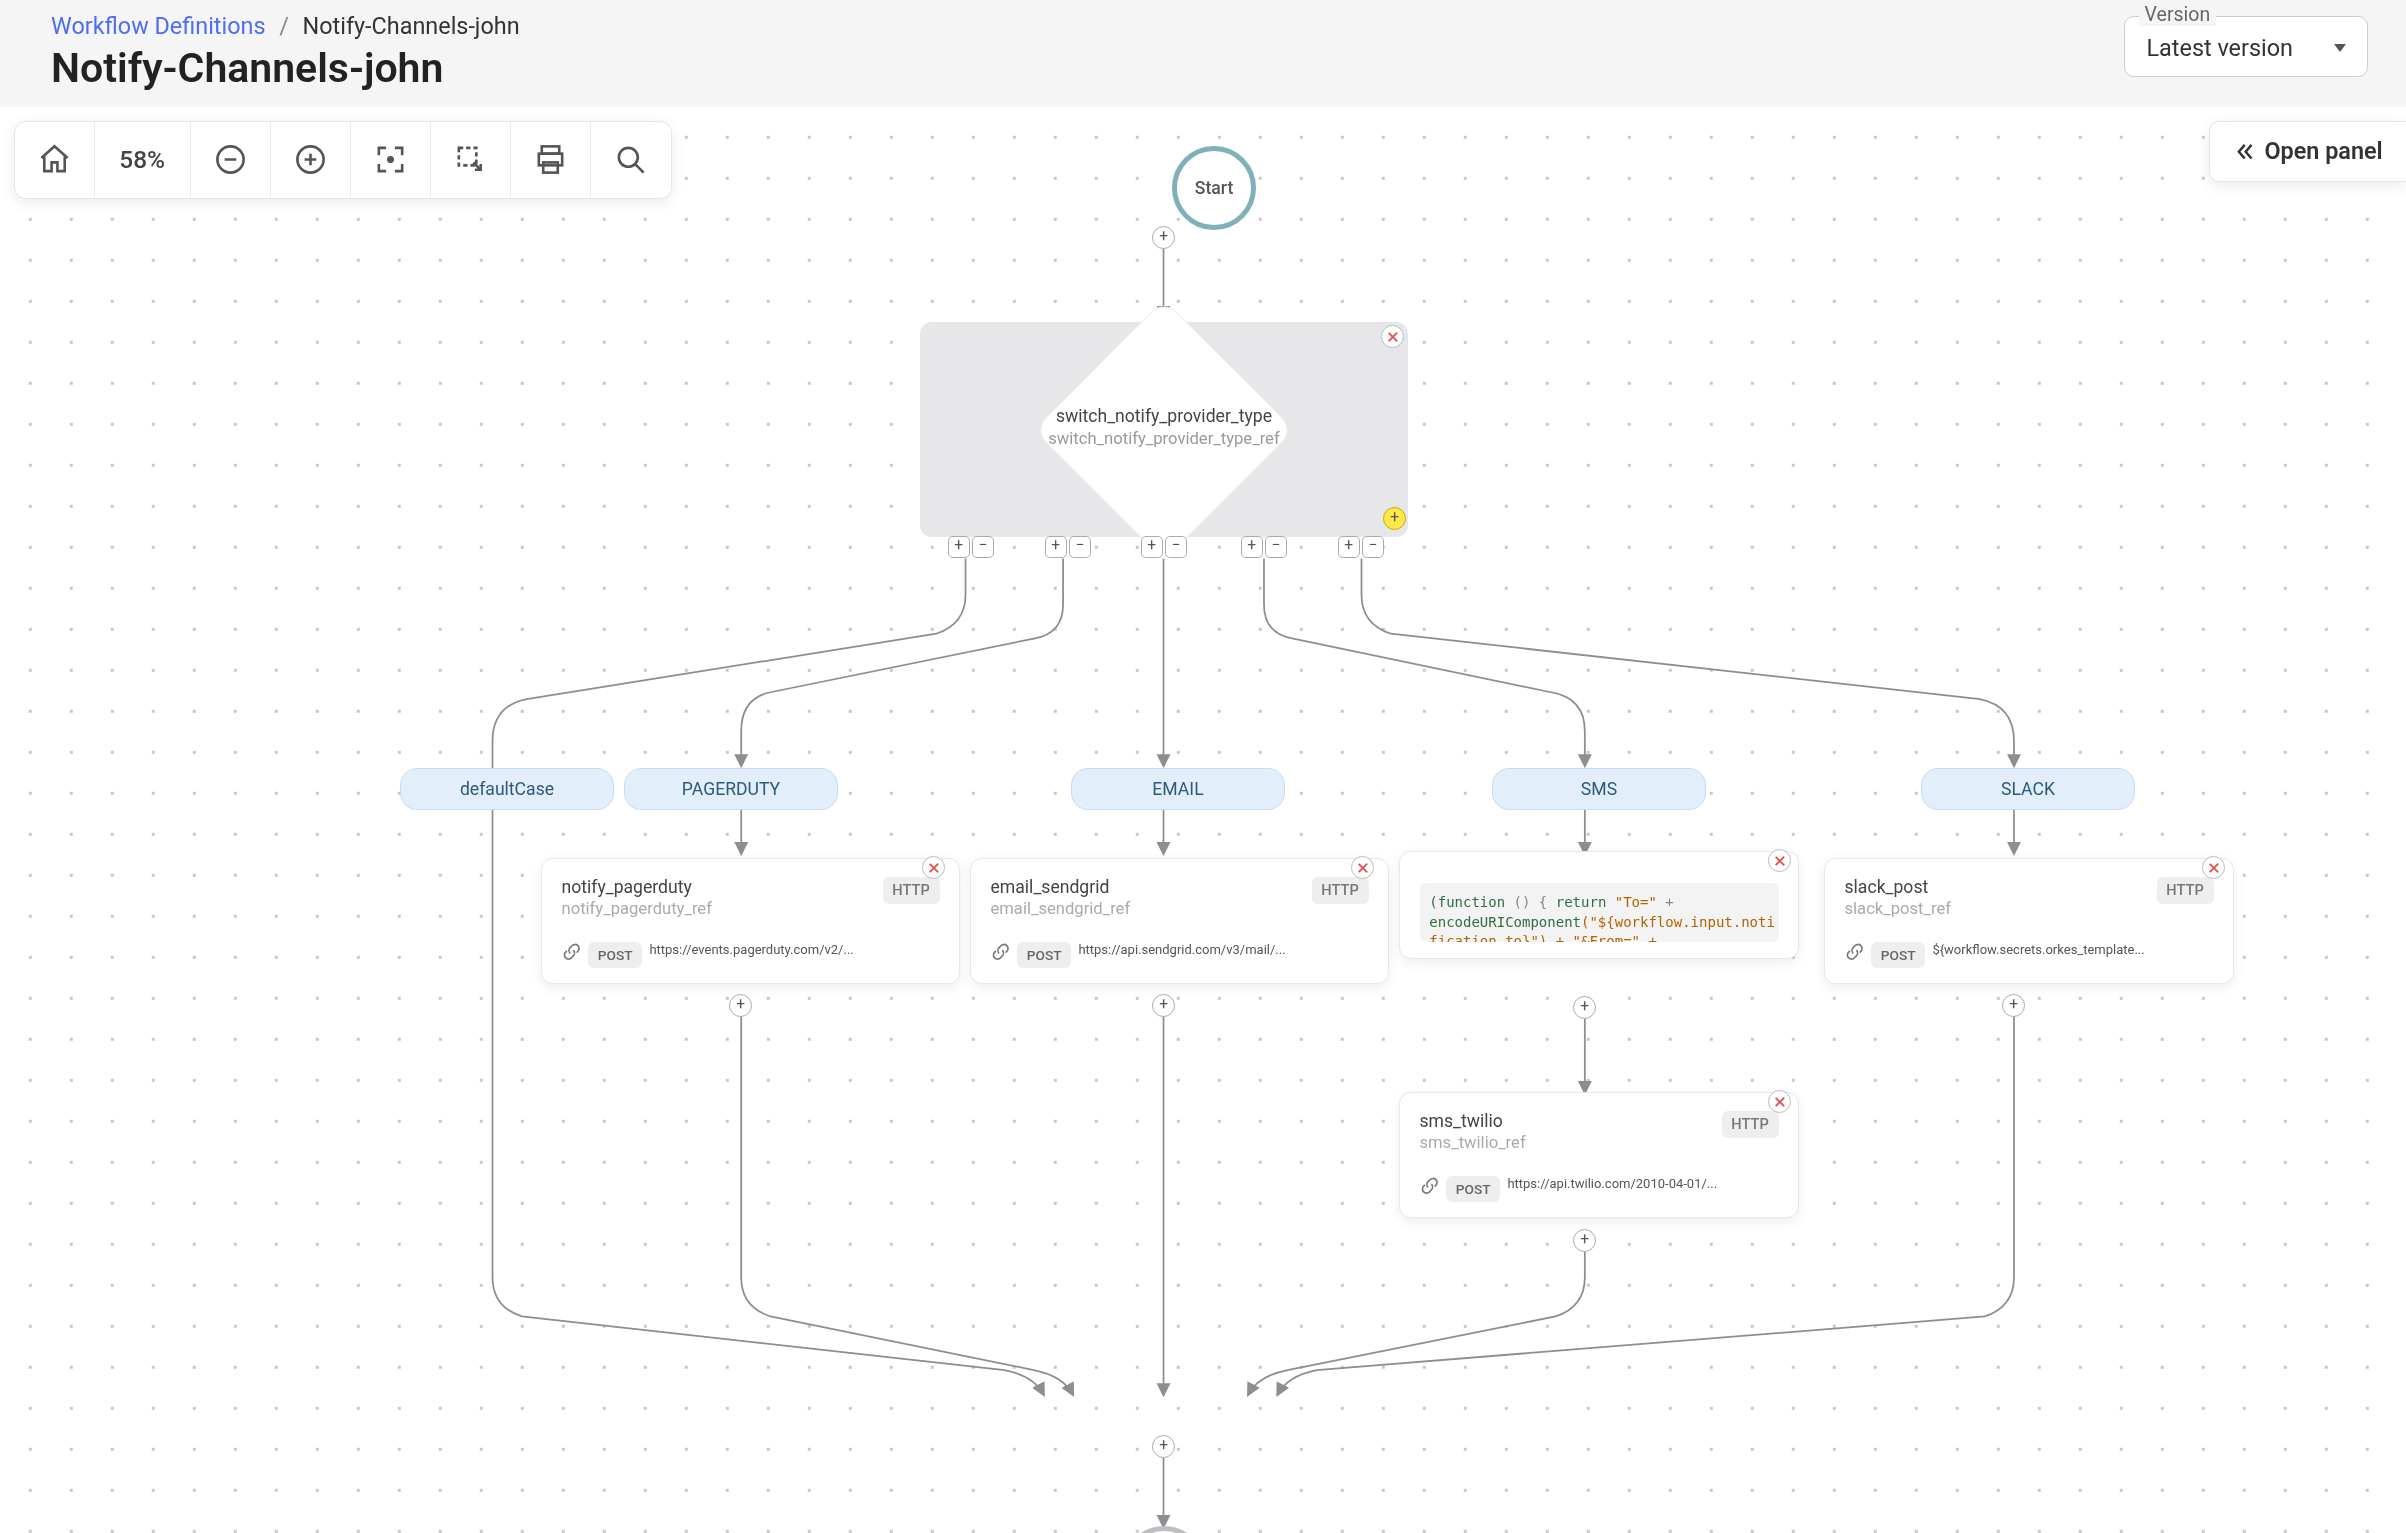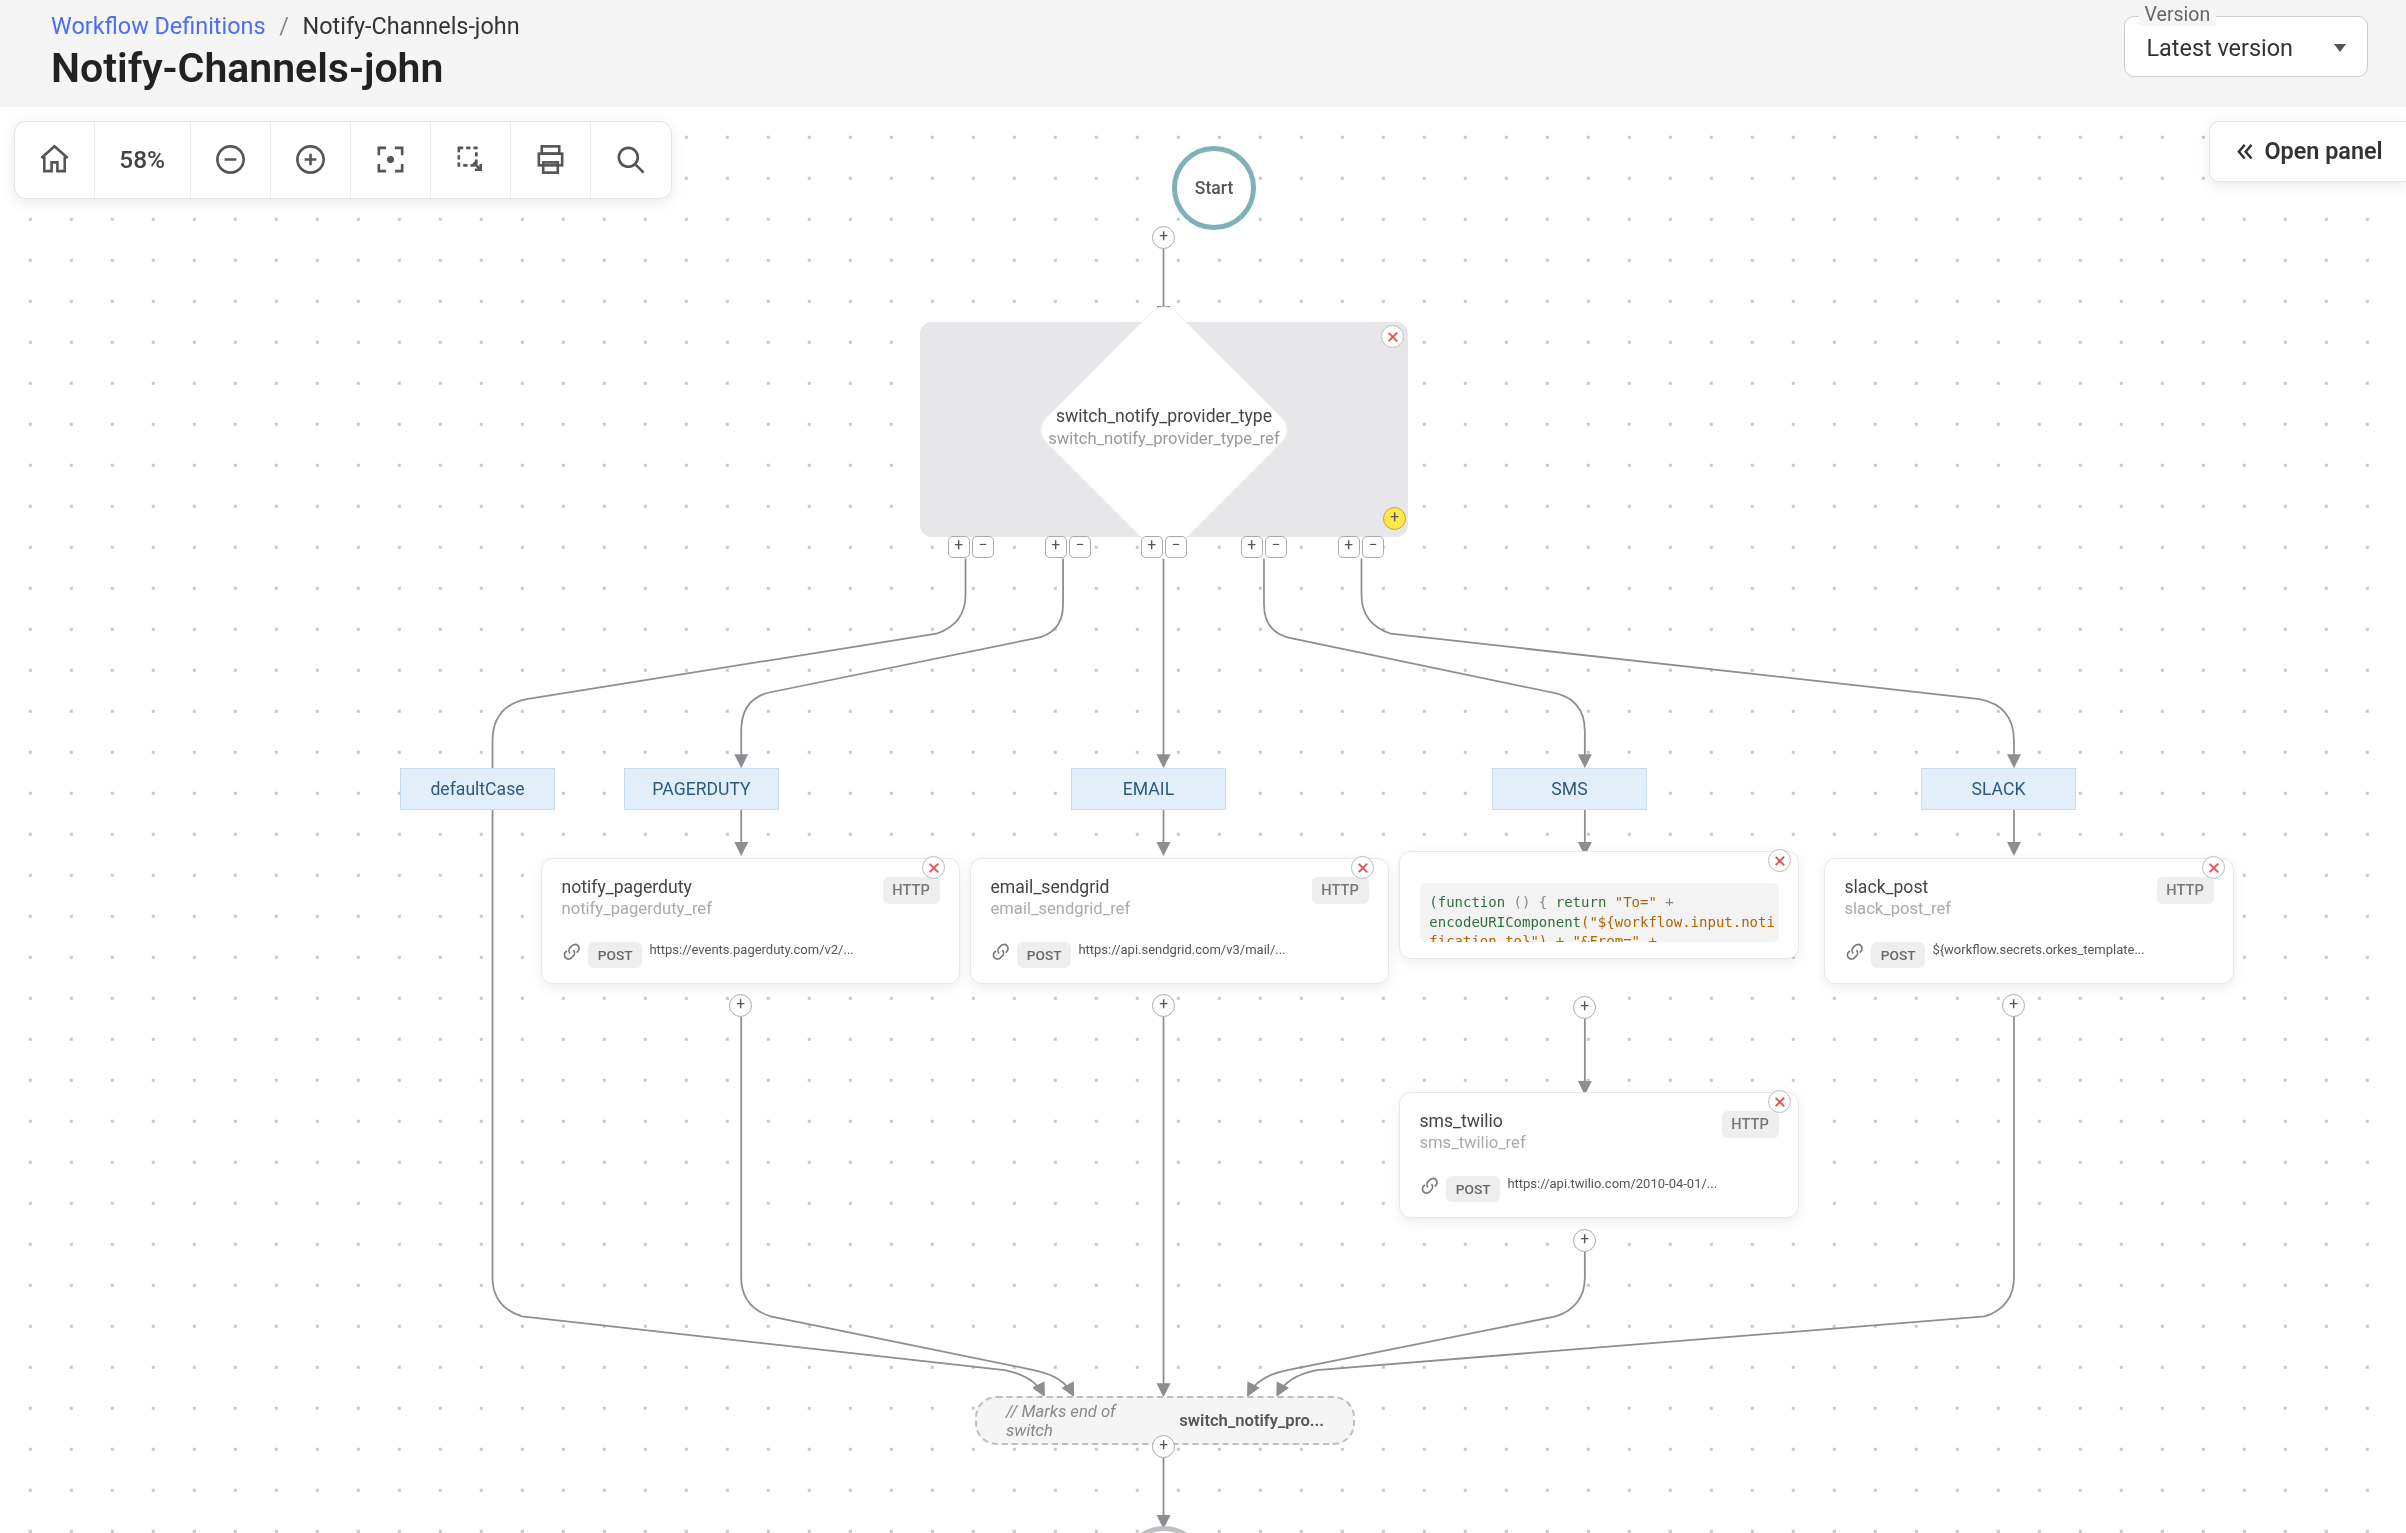--- a/index.html
+++ b/index.html
@@ -269,26 +269,26 @@
     width: 273px;
   }
   .diamond-label .t1 { font-size: 17.6px; color:#444; }
   .diamond-label .t2 { font-size: 16.6px; color:#999; margin-top: 3.9px;}
 
   
   .branch {
     position: absolute;
     background: #e2effa;
     border: 1px solid #c7dcf0;
-    border-radius: 0;
+    border-radius: 17px;
     padding: 9.8px 0;
     text-align: center;
     font-size: 17.6px;
     color: #2e5a7a;
-    width: 155px;
+    width: 214px;
     cursor: pointer;
   }
 
   
   .task {
     position: absolute;
     background: #fff;
     border: 1px solid #e8e8ea;
     border-radius: 11.7px;
     box-shadow: 0 3.9px 11.7px rgba(0,0,0,.07);
@@ -634,23 +634,20 @@
             <path d="M10 14a5 5 0 0 1 0-7l2-2a5 5 0 1 1 7 7l-1 1"></path>
             <path d="M14 10a5 5 0 0 1 0 7l-2 2a5 5 0 1 1-7-7l1-1"></path>
           </svg>
         <span class="method">POST</span>
         <span class="url">${workflow.secrets.orkes_template...</span>
       </div>
     </div>
     <div class="close-circle" style="left:2202px; top:749px;"></div>
     <div class="plus-circle" style="left:2002px; top:887px;">+</div>
 
-    <div class="join" style="left:975px; top:1289px; width:380px;">
-      <span>// Marks end of switch</span>&nbsp;<b>switch_notify_pro...</b>
-    </div>
     <div class="plus-circle" style="left:1152px; top:1328px;">+</div>
 
     <div class="node terminal end" style="left:1122px; top:1419px;">
       
     </div>
 
   </div>
 </div>
 
 

